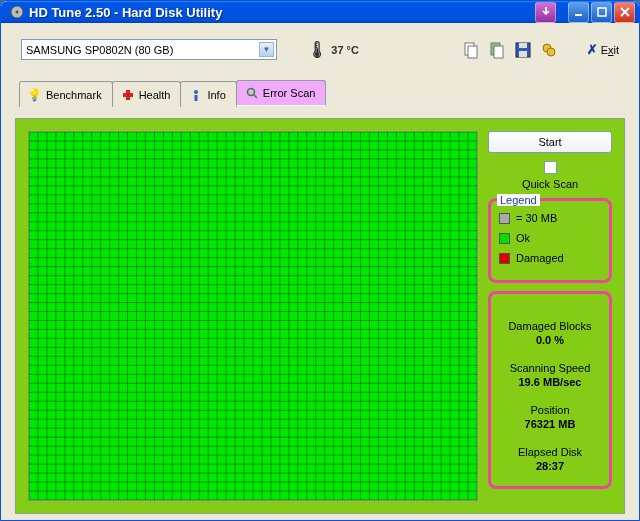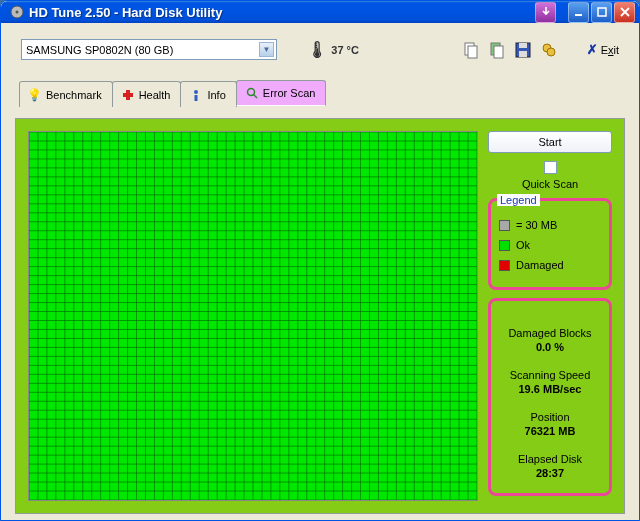--- a/index.html
+++ b/index.html
@@ -30,21 +30,21 @@
 .tab .ticon2 { width: 14px; height: 14px; display:flex;align-items:center;justify-content:center;font-size:12px; }
 .tabpanel { flex: 1; background: #84cc16; border: 1px solid #919b9c; padding: 12px; display: flex; gap: 10px; }
 .scanmap { width: 450px; height: 370px; border: 1px solid #888; background: #000; }
 .scanmap svg { width: 100%; height: 100%; display: block; }
 .sidecol { flex: 1; display: flex; flex-direction: column; gap: 8px; }
 .start-btn { height: 22px; border: 1px solid #7f9db9; border-radius: 3px; background: linear-gradient(#fff,#eef2f8); display:flex;align-items:center;justify-content:center; }
 .qscan { display: flex; align-items: center; gap: 4px; justify-content: center; flex-direction: column; }
 .qscan .cb { width: 13px; height: 13px; border: 1px solid #7f9db9; background: white; }
 .groupbox { border: 3px solid #ec4899; border-radius: 8px; padding: 10px 8px 8px 8px; position: relative; }
 .groupbox .gtitle { position: absolute; top: -7px; left: 6px; background: #fcfcfe; padding: 0 3px; color: #1838a8; }
-.legend-row { display: flex; align-items: center; gap: 6px; margin: 8px 0 8px 0; }
+.legend-row { display: flex; align-items: center; gap: 6px; margin: 1px 0 8px 0; }
 .legbox { width: 11px; height: 11px; border: 1px solid #555; }
 .lb-gray { background: #a8a8a8; }
 .lb-green { background: #00e000; }
 .lb-red { background: #e00000; }
 .statlbl { margin-top: 16px; }
 .statval { font-weight: bold; margin: 2px 0 6px 0; text-align: center;}
 .underline { text-decoration: underline; }
 </style>
 </head>
 <body>

